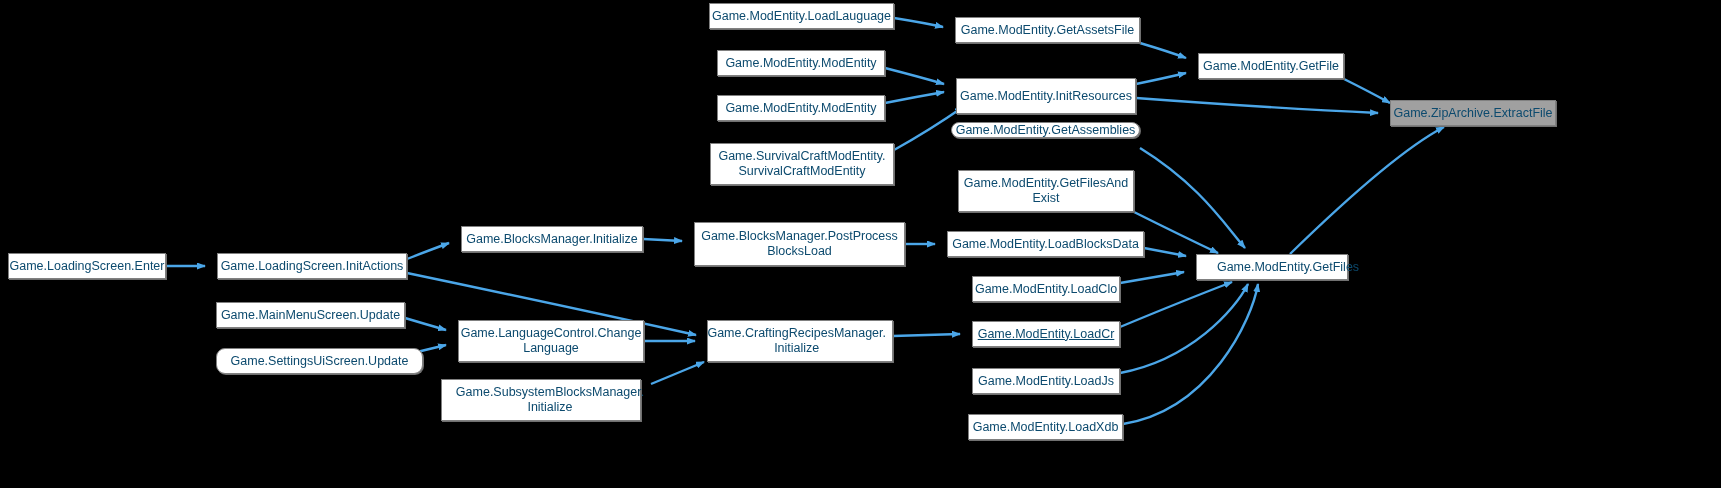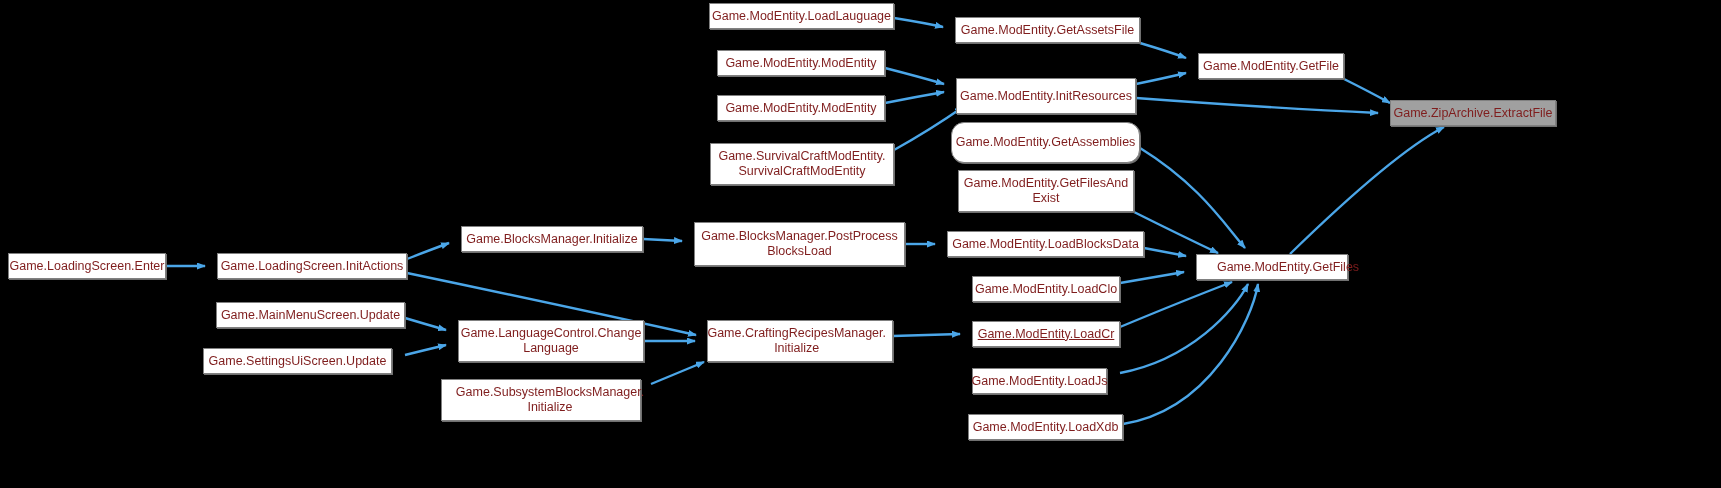--- a/index.html
+++ b/index.html
@@ -22,21 +22,21 @@
     width: 1721px;
     height: 488px;
     pointer-events: none;
   }
   .node {
     position: absolute;
     box-sizing: border-box;
     background: #ffffff;
     border: 1px solid #808080;
     box-shadow: 1px 1px 0 0 #707070;
-    color: #7f1d1d;
+    color: #0c4a6e;
     font-size: 12.5px;
     line-height: 15px;
     display: flex;
     align-items: center;
     justify-content: center;
     text-align: center;
     white-space: pre-line;
     letter-spacing: 0px;
     z-index: 5;
   }
@@ -86,43 +86,43 @@
         <path d="M1120,373 C1190,360 1235,310 1248,284" fill="none" stroke="#4ba6e8" stroke-width="2.4" marker-end="url(#ah)"></path>
         <path d="M1123,424 C1210,410 1252,320 1258,284" fill="none" stroke="#4ba6e8" stroke-width="2.4" marker-end="url(#ah)"></path>
         <path d="M1290,254 C1330,215 1400,150 1444,127" fill="none" stroke="#4ba6e8" stroke-width="2.4" marker-end="url(#ah)"></path>
       </g>
   </svg>
 
   <div id="nodes-group">
       <div class="node" style="left: 8px; top: 253px; width: 158px; height: 26px;"><span>Game.LoadingScreen.Enter</span></div>
       <div class="node" style="left: 217px; top: 253px; width: 190px; height: 26px;"><span>Game.LoadingScreen.InitActions</span></div>
       <div class="node" style="left: 216px; top: 302px; width: 189px; height: 26px;"><span>Game.MainMenuScreen.Update</span></div>
-      <div class="node" style="left: 203px; top: 348px; width: 189px; height: 26px;"><span>Game.SettingsUiScreen.Update</span></div>
+      <div class="node" style="left: 216px; top: 348px; width: 207px; height: 26px; border-radius: 9px;"><span>Game.SettingsUiScreen.Update</span></div>
       <div class="node" style="left: 461px; top: 226px; width: 182px; height: 26px;"><span>Game.BlocksManager.Initialize</span></div>
       <div class="node" style="left: 458px; top: 320px; width: 186px; height: 42px;"><span>Game.LanguageControl.Change
 Language</span></div>
       <div class="node" style="left: 441px; top: 379px; width: 200px; height: 42px; padding-left: 18px;"><span>Game.SubsystemBlocksManager.
 Initialize</span></div>
       <div class="node" style="left: 694px; top: 222px; width: 211px; height: 44px;"><span>Game.BlocksManager.PostProcess
 BlocksLoad</span></div>
       <div class="node" style="left: 707px; top: 320px; width: 186px; height: 42px; justify-content: flex-end;"><span>Game.CraftingRecipesManager.
 Initialize</span></div>
       <div class="node" style="left: 709px; top: 3px; width: 185px; height: 26px;"><span>Game.ModEntity.LoadLauguage</span></div>
       <div class="node" style="left: 717px; top: 50px; width: 168px; height: 26px;"><span>Game.ModEntity.ModEntity</span></div>
       <div class="node" style="left: 717px; top: 95px; width: 168px; height: 26px;"><span>Game.ModEntity.ModEntity</span></div>
       <div class="node" style="left: 710px; top: 143px; width: 184px; height: 42px;"><span>Game.SurvivalCraftModEntity.
 SurvivalCraftModEntity</span></div>
       <div class="node" style="left: 955px; top: 17px; width: 185px; height: 26px;"><span>Game.ModEntity.GetAssetsFile</span></div>
       <div class="node" style="left: 956px; top: 78px; width: 180px; height: 36px;"><span>Game.ModEntity.InitResources</span></div>
-      <div class="node" style="left: 951px; top: 122px; width: 189px; height: 41px; border-radius: 13px;"><span>Game.ModEntity.GetAssemblies</span></div>
+      <div class="node" style="left: 951px; top: 122px; width: 189px; height: 16px; border-radius: 13px;"><span>Game.ModEntity.GetAssemblies</span></div>
       <div class="node" style="left: 958px; top: 170px; width: 176px; height: 42px;"><span>Game.ModEntity.GetFilesAnd
 Exist</span></div>
       <div class="node" style="left: 947px; top: 231px; width: 197px; height: 26px;"><span>Game.ModEntity.LoadBlocksData</span></div>
       <div class="node" style="left: 972px; top: 276px; width: 148px; height: 26px;"><span>Game.ModEntity.LoadClo</span></div>
       <div class="node" style="left: 972px; top: 321px; width: 148px; height: 26px; text-decoration: underline;"><span>Game.ModEntity.LoadCr</span></div>
-      <div class="node" style="left: 972px; top: 368px; width: 135px; height: 26px;"><span>Game.ModEntity.LoadJs</span></div>
+      <div class="node" style="left: 972px; top: 368px; width: 148px; height: 26px;"><span>Game.ModEntity.LoadJs</span></div>
       <div class="node" style="left: 968px; top: 414px; width: 155px; height: 26px;"><span>Game.ModEntity.LoadXdb</span></div>
       <div class="node" style="left: 1198px; top: 53px; width: 146px; height: 26px;"><span>Game.ModEntity.GetFile</span></div>
       <div class="node" style="left: 1196px; top: 254px; width: 152px; height: 26px; padding-left: 32px;"><span>Game.ModEntity.GetFiles</span></div>
       <div class="node highlight" style="left: 1390px; top: 100px; width: 166px; height: 26px;"><span>Game.ZipArchive.ExtractFile</span></div>
     </div>
 
 </div>
 
 </body></html>

